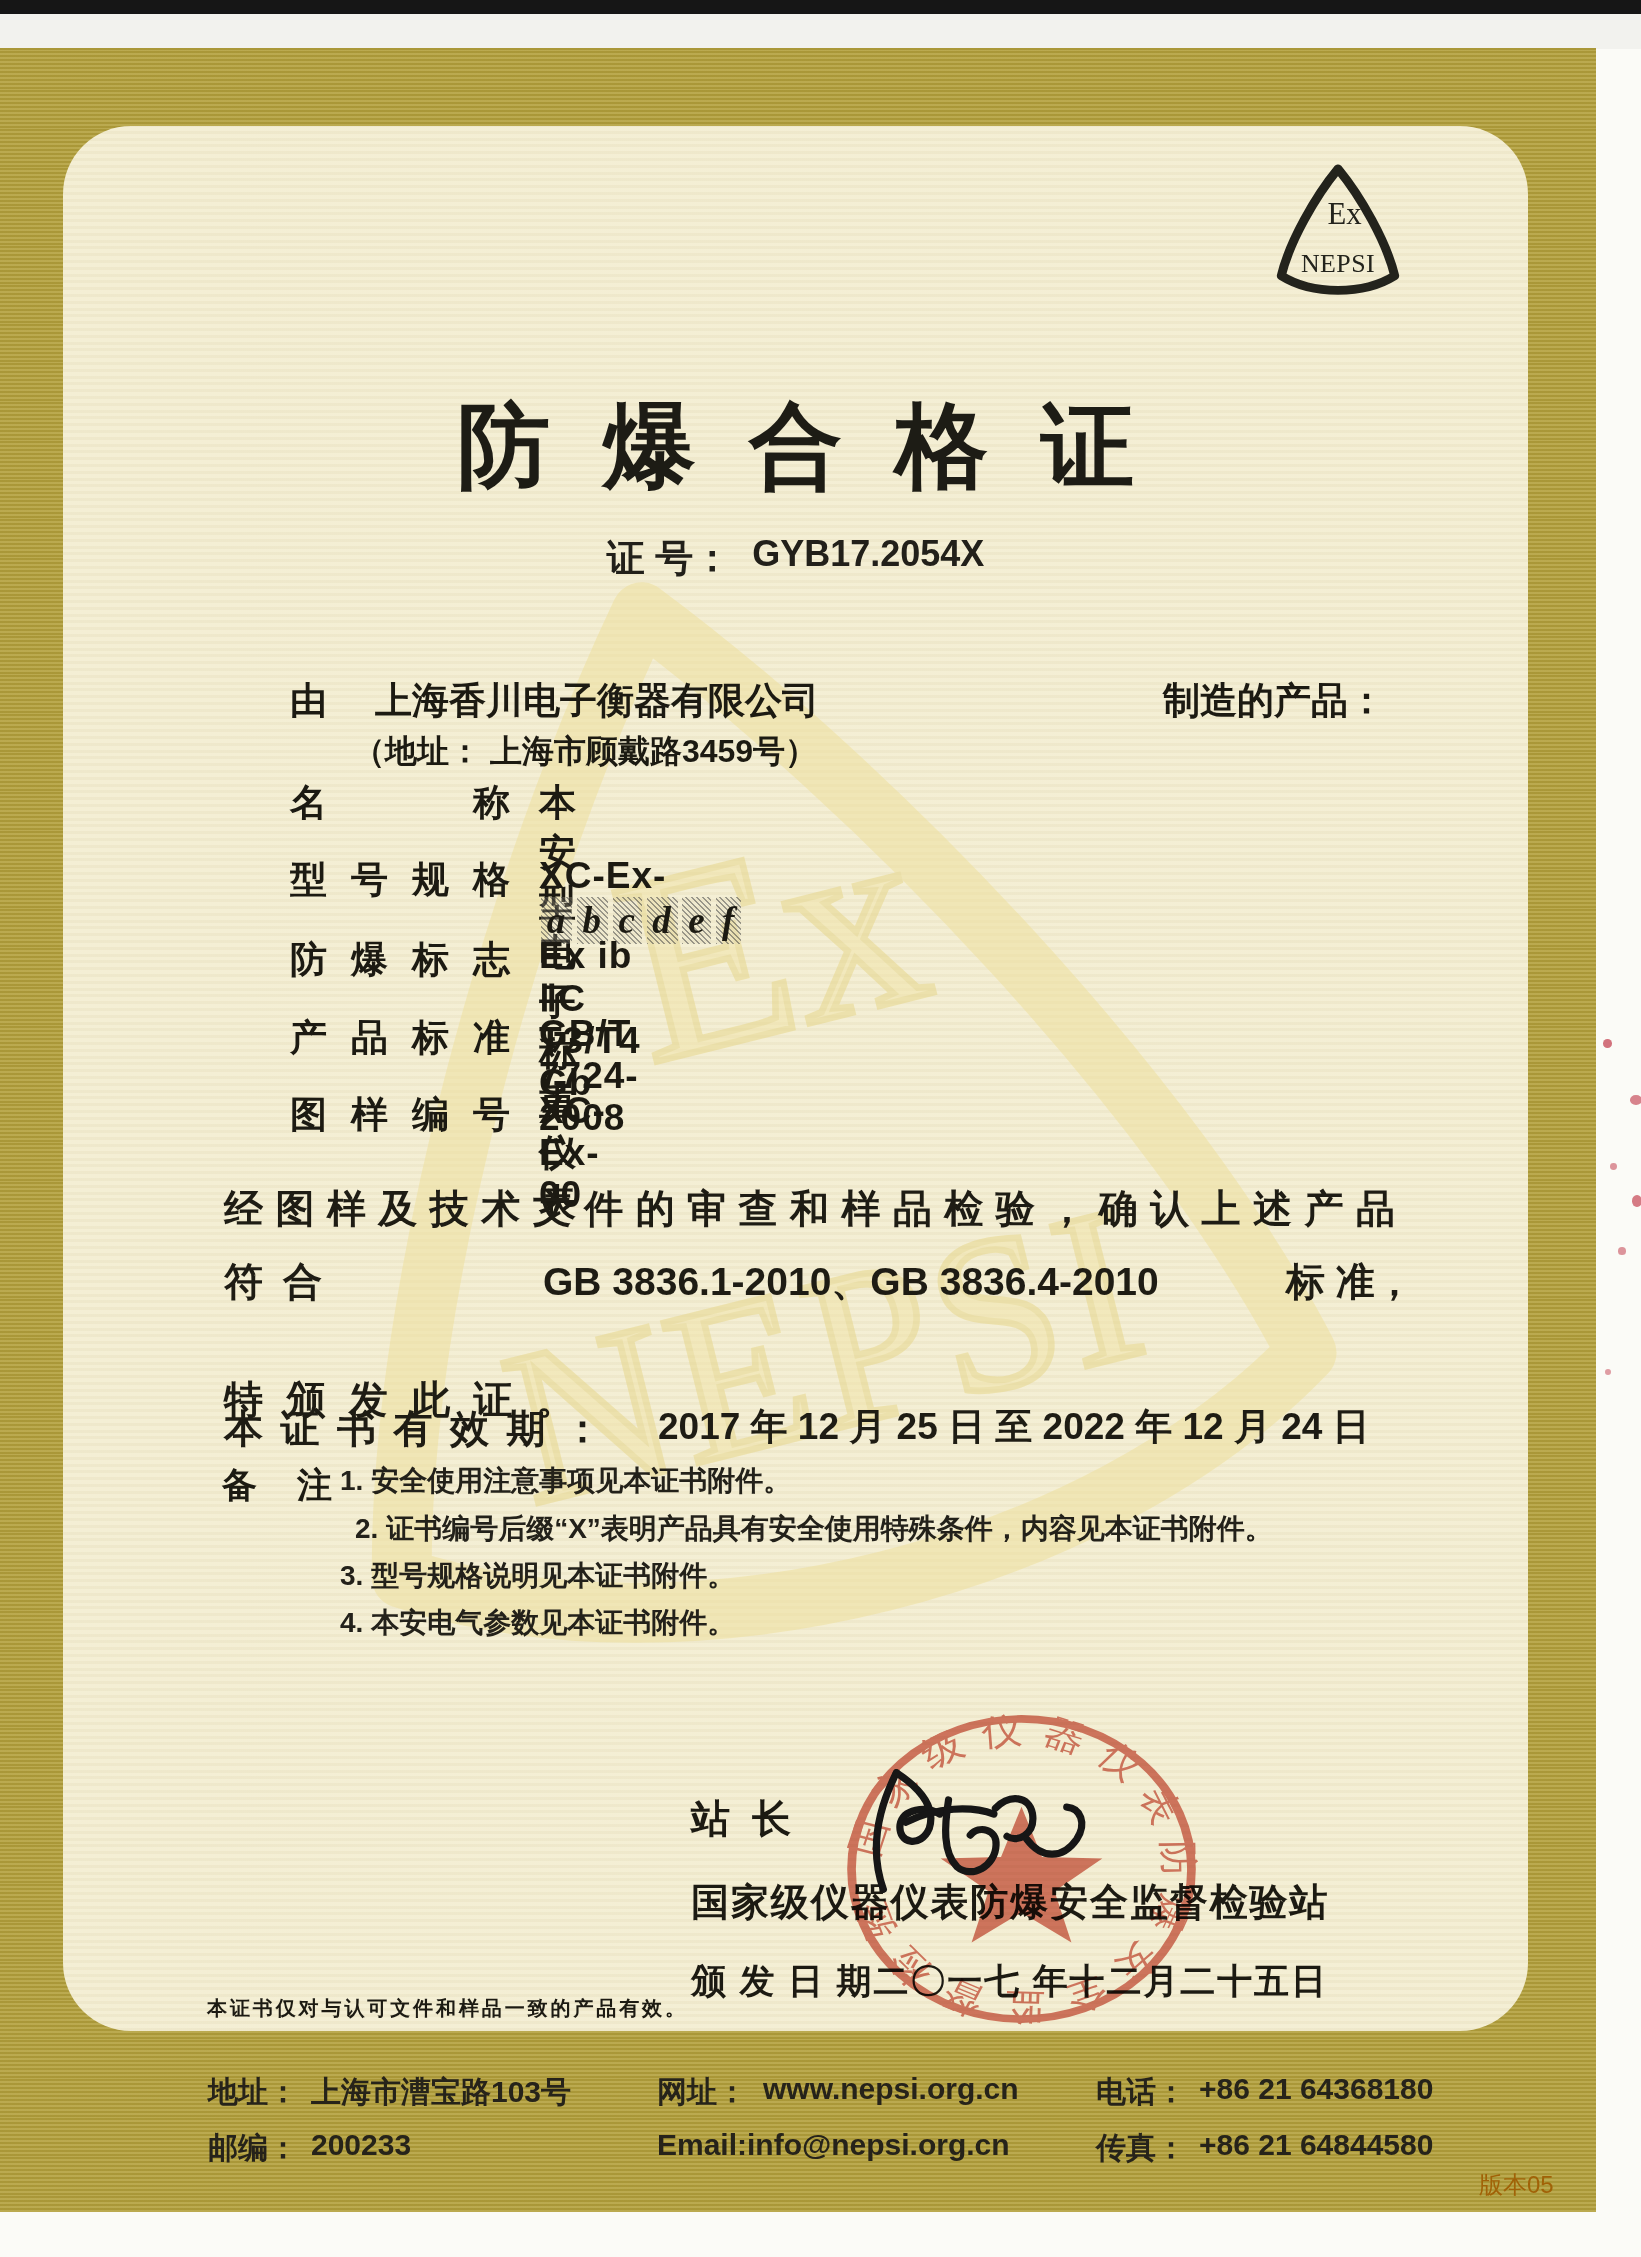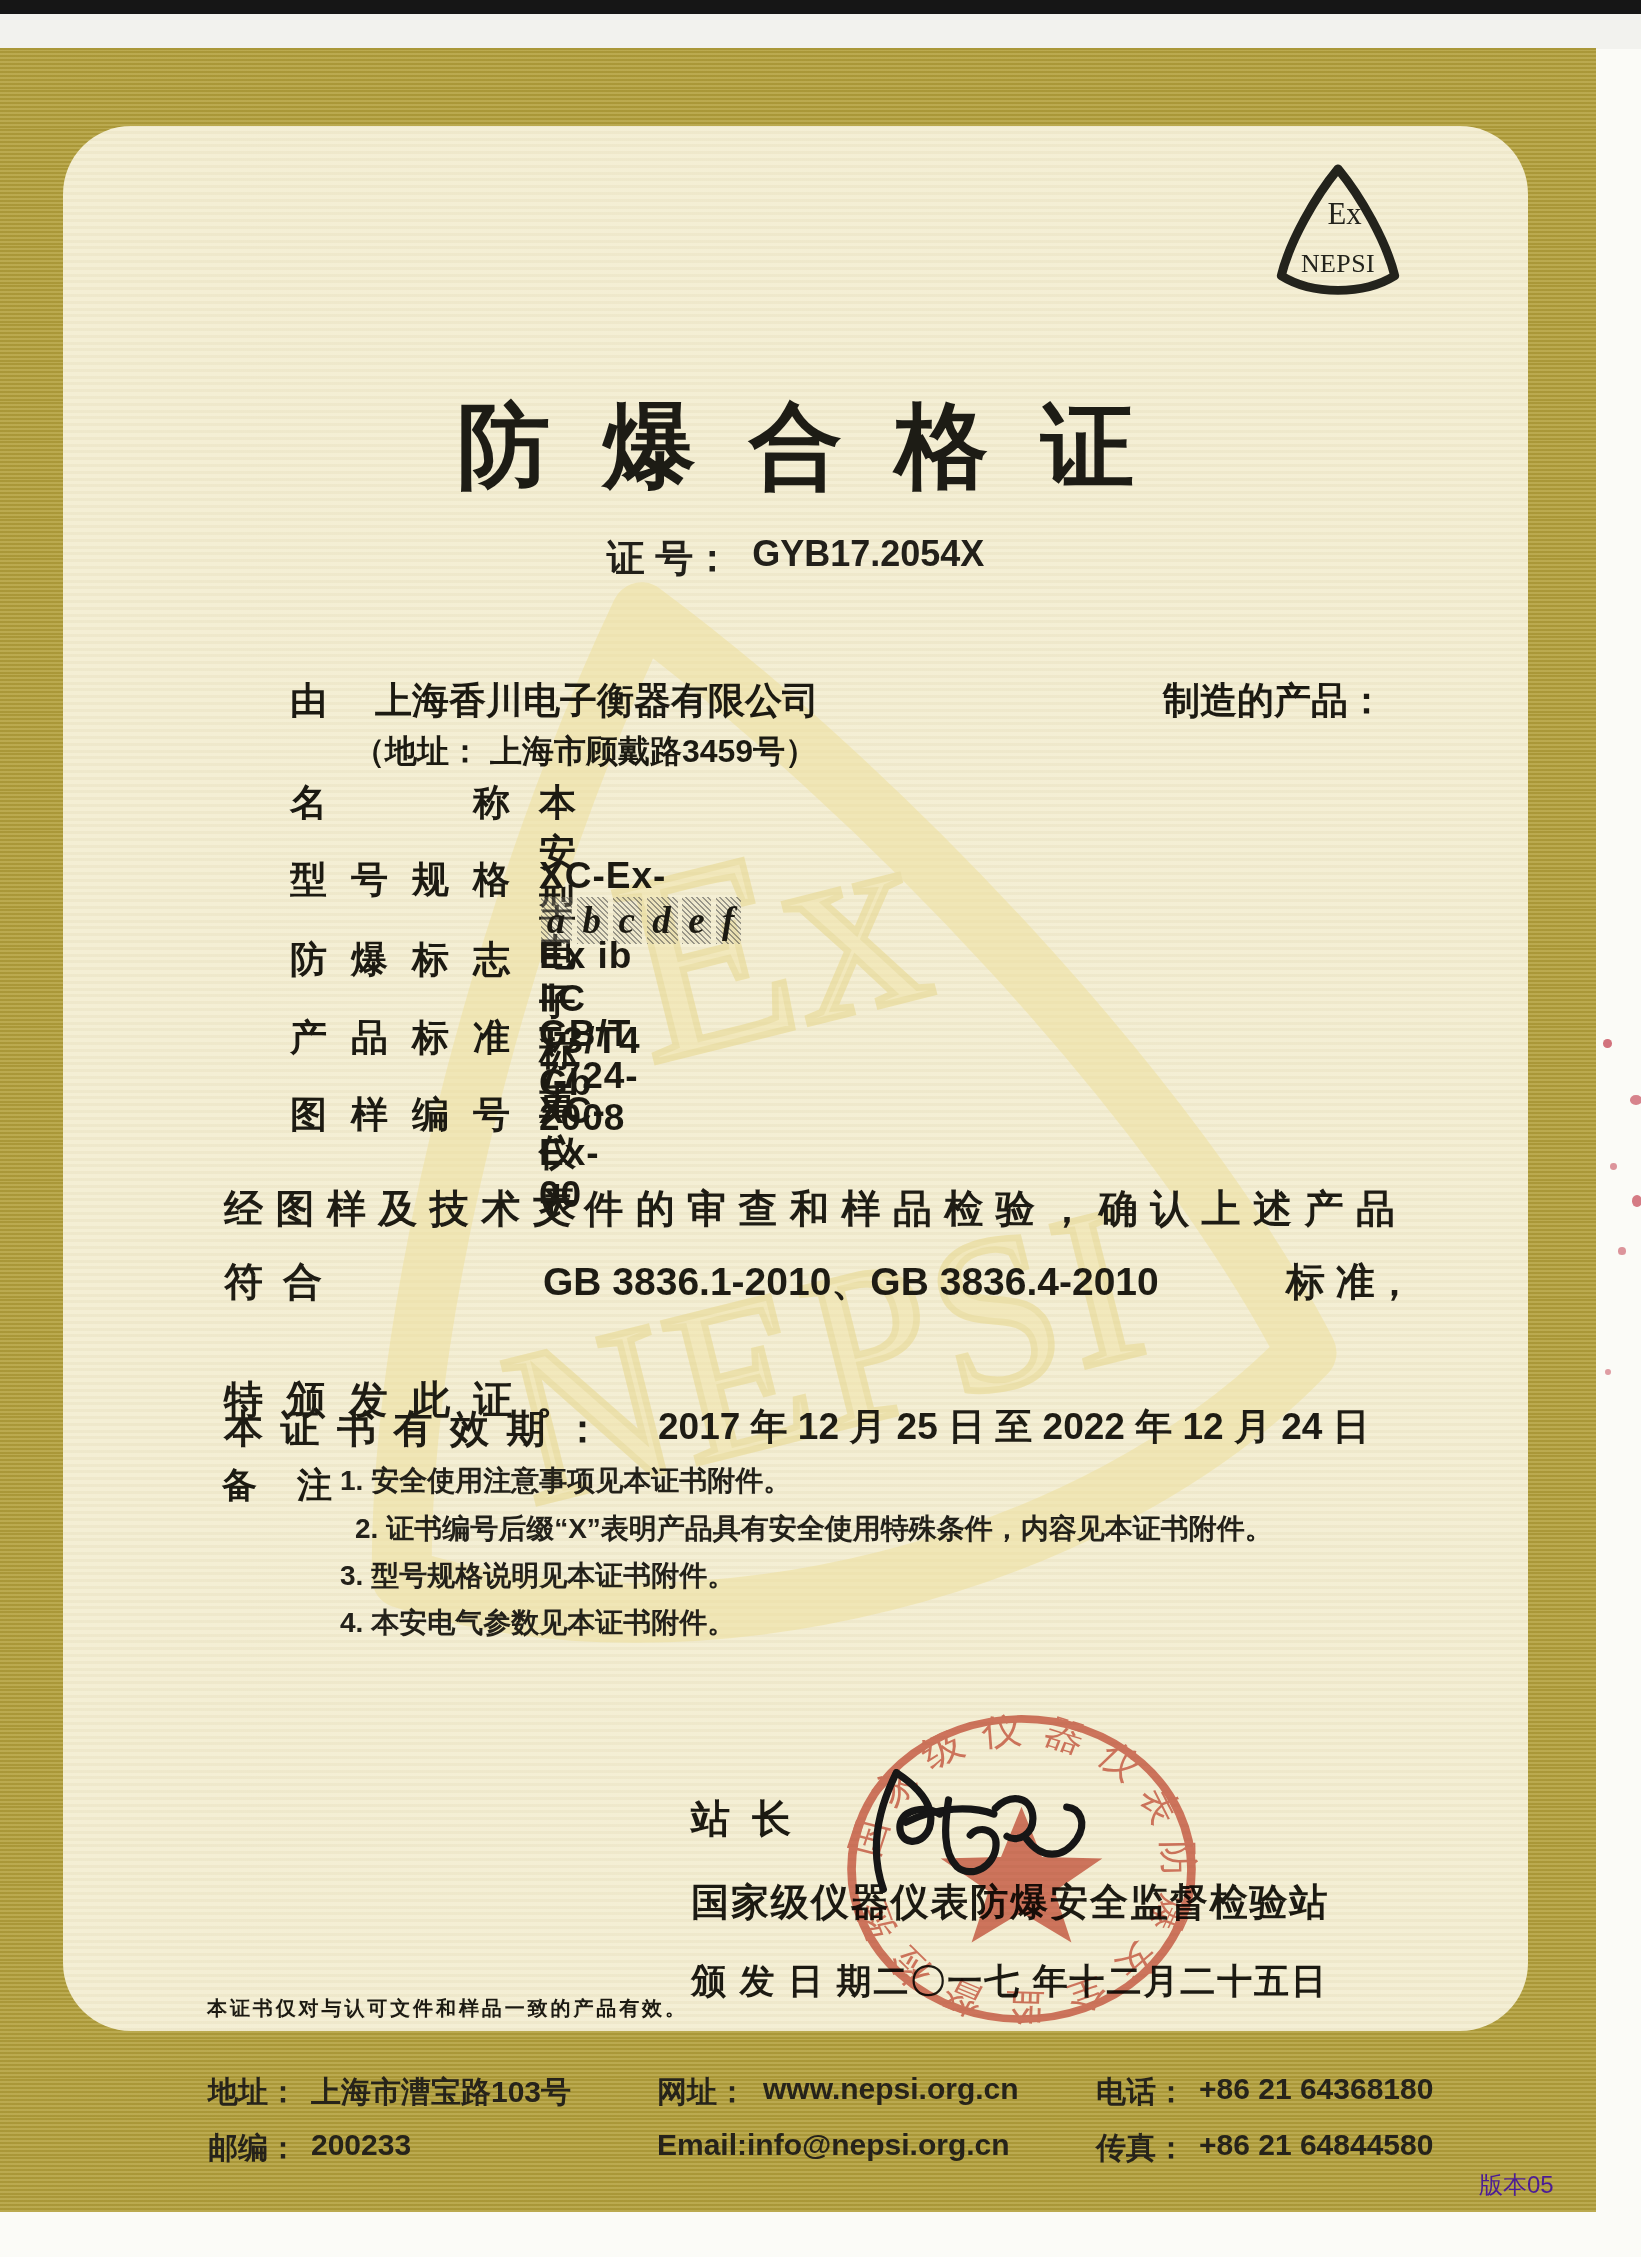--- a/index.html
+++ b/index.html
@@ -208,21 +208,21 @@
 <div class="abs footer-text" style="left:311px;top:2072px;">上海市漕宝路103号</div>
 <div class="abs footer-text" style="left:208px;top:2128px;">邮编：</div>
 <div class="abs footer-text" style="left:311px;top:2128px;">200233</div>
 <div class="abs footer-text" style="left:657px;top:2072px;">网址：</div>
 <div class="abs footer-text" style="left:763px;top:2072px;text-align:right;">www.nepsi.org.cn</div>
 <div class="abs footer-text" style="left:657px;top:2128px;">Email:info@nepsi.org.cn</div>
 <div class="abs footer-text" style="left:1096px;top:2072px;">电话：</div>
 <div class="abs footer-text" style="left:1199px;top:2072px;">+86 21 64368180</div>
 <div class="abs footer-text" style="left:1096px;top:2128px;">传真：</div>
 <div class="abs footer-text" style="left:1199px;top:2128px;text-align:right;">+86 21 64844580</div>
-<div class="abs" style="left:1479px;top:2169px;font-size:24px;color:#4c1d95;">版本05</div>
+<div class="abs" style="left:1479px;top:2169px;font-size:24px;color:#a16207;">版本05</div>
 
 <div class="speck" style="left:1603px;top:1039px;width:8.7px;height:8.7px;opacity:.8;"></div>
 <div class="speck" style="left:1630px;top:1095px;width:11.6px;height:9.7px;opacity:.7;"></div>
 <div class="speck" style="left:1610px;top:1163px;width:6.8px;height:6.8px;opacity:.6;"></div>
 <div class="speck" style="left:1632px;top:1195px;width:9.7px;height:11.6px;opacity:.75;"></div>
 <div class="speck" style="left:1618px;top:1247px;width:7.7px;height:7.7px;opacity:.6;"></div>
 <div class="speck" style="left:1605px;top:1369px;width:5.8px;height:5.8px;opacity:.55;"></div>
 
 
 </body></html>

